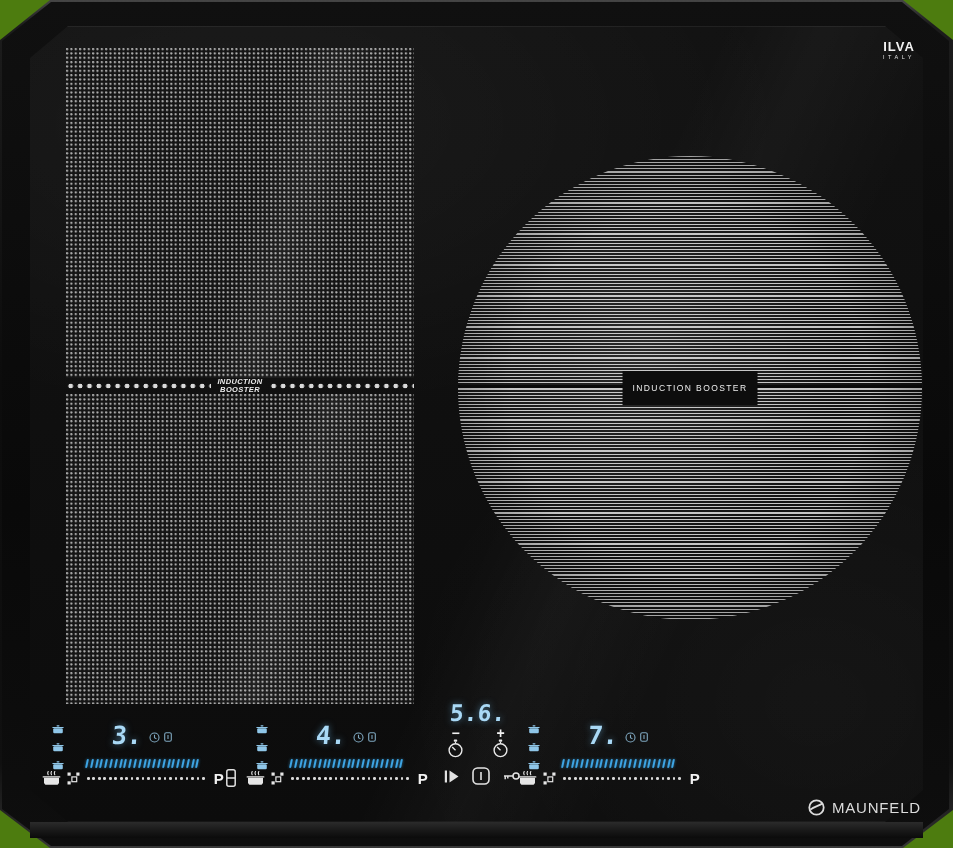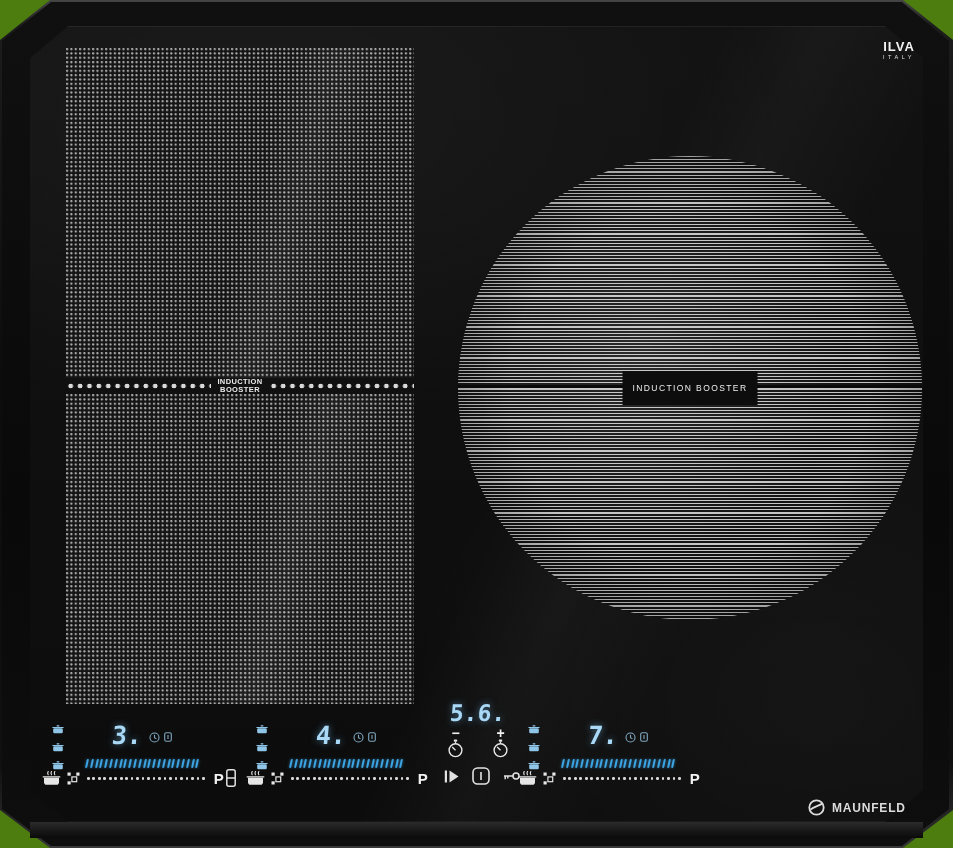--- a/index.html
+++ b/index.html
@@ -30,21 +30,21 @@
       radial-gradient(circle at 1.1px 1.1px,rgba(205,205,205,0.82) 0.85px,rgba(90,90,90,0.25) 1.35px,transparent 1.6px);
     background-size:100% 100%,4.35px 4.35px;background-color:#151515;}
   .flex-half.top{top:0;height:330px;}
   .flex-half.bottom{top:346px;height:310px;}
   .booster-divider{position:absolute;left:0;top:330px;width:348px;height:16px;
     display:flex;align-items:center;gap:6px;}
   .divider-dots{flex:1;height:6px;
     background-image:radial-gradient(circle,#d9d9d9 2.15px,transparent 2.6px);
     background-size:9.4px 6px;background-repeat:repeat-x;background-position:left center;}
   .divider-label{text-align:center;color:#ececec;font-weight:bold;font-size:7.5px;
-    line-height:1.08;letter-spacing:0.4px;white-space:nowrap;}
+    line-height:1.08;letter-spacing:0.4px;white-space:nowrap;font-style:italic;}
   .divider-label span{display:block;}
   
   .round-zone{position:absolute;left:458px;top:156px;width:464px;height:464px;border-radius:50%;
     background:repeating-linear-gradient(180deg,rgba(206,206,206,0.95) 0 1.05px,#131313 1.05px 3.1px);}
   .round-zone::before{content:"";position:absolute;inset:0;border-radius:50%;
     background:
       radial-gradient(circle at 40% 42%,rgba(255,255,255,0.10),transparent 55%),
       radial-gradient(circle at 50% 50%,transparent 55%,rgba(0,0,0,0.35) 86%,rgba(0,0,0,0.6) 100%);}
   .center-line{position:absolute;left:0;right:0;top:229px;height:3px;background:#0a0a0a;}
   .round-label{position:absolute;left:50%;top:50%;transform:translate(-50%,-50%);
@@ -80,21 +80,21 @@
   .timer-btn{display:flex;flex-direction:column;align-items:center;gap:0;color:#e8e8e8;cursor:pointer;}
   .sign{font-size:14px;font-weight:bold;line-height:12px;color:#f0f0f0;}
   .center-keys{position:absolute;left:444px;top:767px;display:flex;gap:13px;align-items:center;
     color:#e2e2e2;}
   
   .ilva{position:absolute;left:868px;top:40px;width:62px;text-align:center;color:#f2f2f2;}
   .ilva-name{font-size:13px;font-weight:bold;letter-spacing:1px;line-height:13px;}
   .ilva-country{font-size:5.5px;letter-spacing:3.5px;margin-top:1px;color:#e2e2e2;}
   .brand{position:absolute;left:808px;top:799px;display:flex;align-items:center;gap:7px;
     color:var(--brand-silver,#dcdcdc);}
-  .brand-name{font-size:12px;font-weight:bold;letter-spacing:0.8px;}
+  .brand-name{font-size:15px;font-weight:normal;letter-spacing:0.8px;}
   svg{display:block;}
 </style>
 </head>
 <body>
 
 <div class="stage">
   <div class="frame-edge"></div>
   <div class="frame"></div>
   <div class="glass"></div>
   <div class="front-band"></div>

